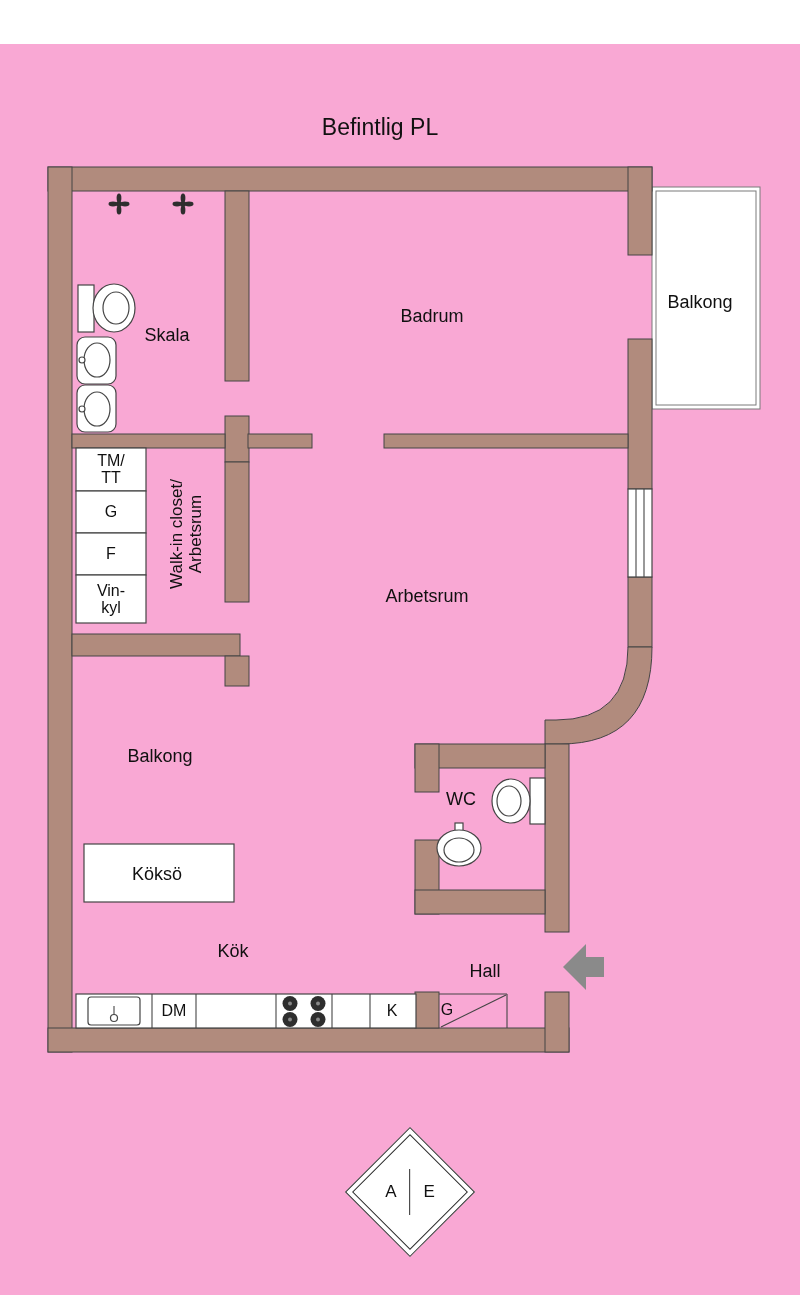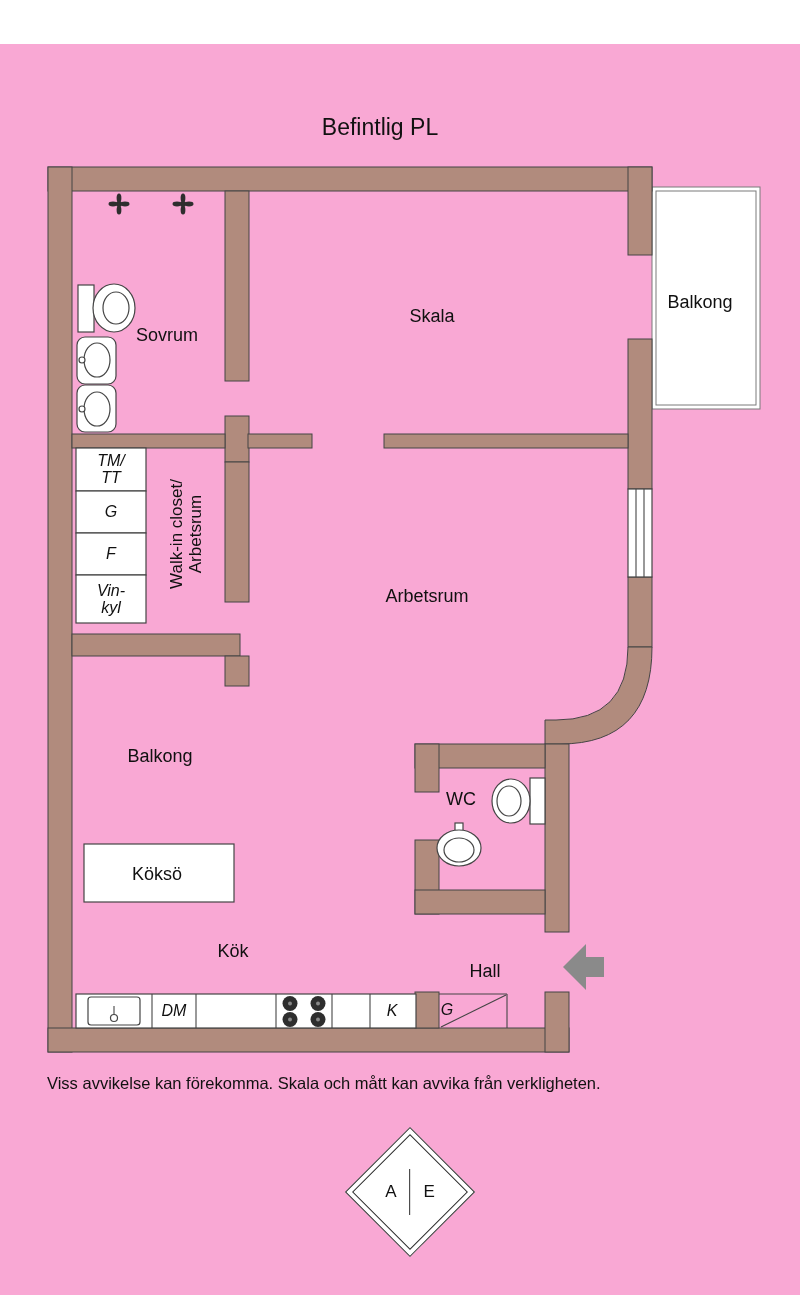--- a/index.html
+++ b/index.html
@@ -14,21 +14,21 @@
   .wall{fill:var(--wall);stroke:var(--outline);stroke-width:1;}
   .fx{fill:#fff;stroke:var(--outline);stroke-width:1.2;}
   .ln{stroke:var(--outline);stroke-width:1.1;fill:none;}
   .thin{fill:#fff;stroke:#7a7a7a;stroke-width:1;}
   .thin2{fill:none;stroke:#7a7a7a;stroke-width:1;}
   .dark{fill:#2e2e2e;}
   .title{position:absolute;left:380px;top:70px;transform:translateX(-50%);
          font-size:23px;font-weight:500;color:#111;white-space:nowrap;}
   .lbl{position:absolute;transform:translate(-50%,-50%);font-size:18px;color:#101010;
        white-space:nowrap;text-align:center;}
-  .small{font-size:16px;font-style:italic;}
+  .small{font-size:16px;}
   .closet{line-height:1.08;}
   .rotated{white-space:normal;width:176px;transform:translate(-50%,-50%) rotate(-90deg);
            line-height:1.12;font-size:17px;}
   .disclaimer{position:absolute;left:47px;top:1030px;font-size:16.5px;color:#111;white-space:nowrap;}
   .compass{position:absolute;left:410px;top:1148px;width:0;height:0;}
   .cd{position:absolute;left:0;top:0;transform:translate(-50%,-50%) rotate(45deg);
       border:1.5px solid #2e2e2e;background:#fff;}
   .cd.outer{width:92px;height:92px;}
   .cd.inner{width:82px;height:82px;border-width:1px;background:transparent;}
   .cc{position:absolute;left:0;top:0;transform:translate(-50%,-50%);display:flex;
@@ -159,22 +159,22 @@
 
     <g>
       <line class="ln" x1="439" y1="950" x2="507" y2="950"></line>
       <line class="ln" x1="507" y1="950" x2="507" y2="984"></line>
       <line class="ln" x1="441" y1="983" x2="506" y2="951"></line>
     </g>
 
     <polygon points="563,923 586,900 586,913 604,913 604,933 586,933 586,946" style="fill:var(--arrow)"></polygon>
   </svg>
 
-  <div class="lbl" style="left:167px;top:291px">Sovrum</div>
-  <div class="lbl" style="left:432px;top:272px">Skala</div>
+  <div class="lbl" style="left:167px;top:291px">Skala</div>
+  <div class="lbl" style="left:432px;top:272px">Badrum</div>
   <div class="lbl" style="left:700px;top:258px">Balkong</div>
   <div class="lbl" style="left:427px;top:552px">Arbetsrum</div>
   <div class="lbl" style="left:160px;top:712px">Balkong</div>
   <div class="lbl" style="left:461px;top:755px">WC</div>
   <div class="lbl" style="left:157px;top:830px">Köksö</div>
   <div class="lbl" style="left:233px;top:907px">Kök</div>
   <div class="lbl" style="left:485px;top:927px">Hall</div>
 
   <div class="lbl rotated" style="left:186px;top:490px">
     <div>Walk-in closet/</div>
@@ -189,21 +189,20 @@
   <div class="lbl small" style="left:111px;top:510px">F</div>
   <div class="lbl small closet" style="left:111px;top:555px">
     <div>Vin-</div>
     <div>kyl</div>
   </div>
 
   <div class="lbl small" style="left:174px;top:967px">DM</div>
   <div class="lbl small" style="left:392px;top:967px">K</div>
   <div class="lbl small" style="left:447px;top:966px">G</div>
 
-  <div class="disclaimer">Viss avvikelse kan förekomma. Skala och mått kan avvika från verkligheten.</div>
 
   <div class="compass">
     <div class="cd outer"></div>
     <div class="cd inner"></div>
     <div class="cc">
       <span>A</span>
       <div class="bar"></div>
       <span>E</span>
     </div>
   </div>

